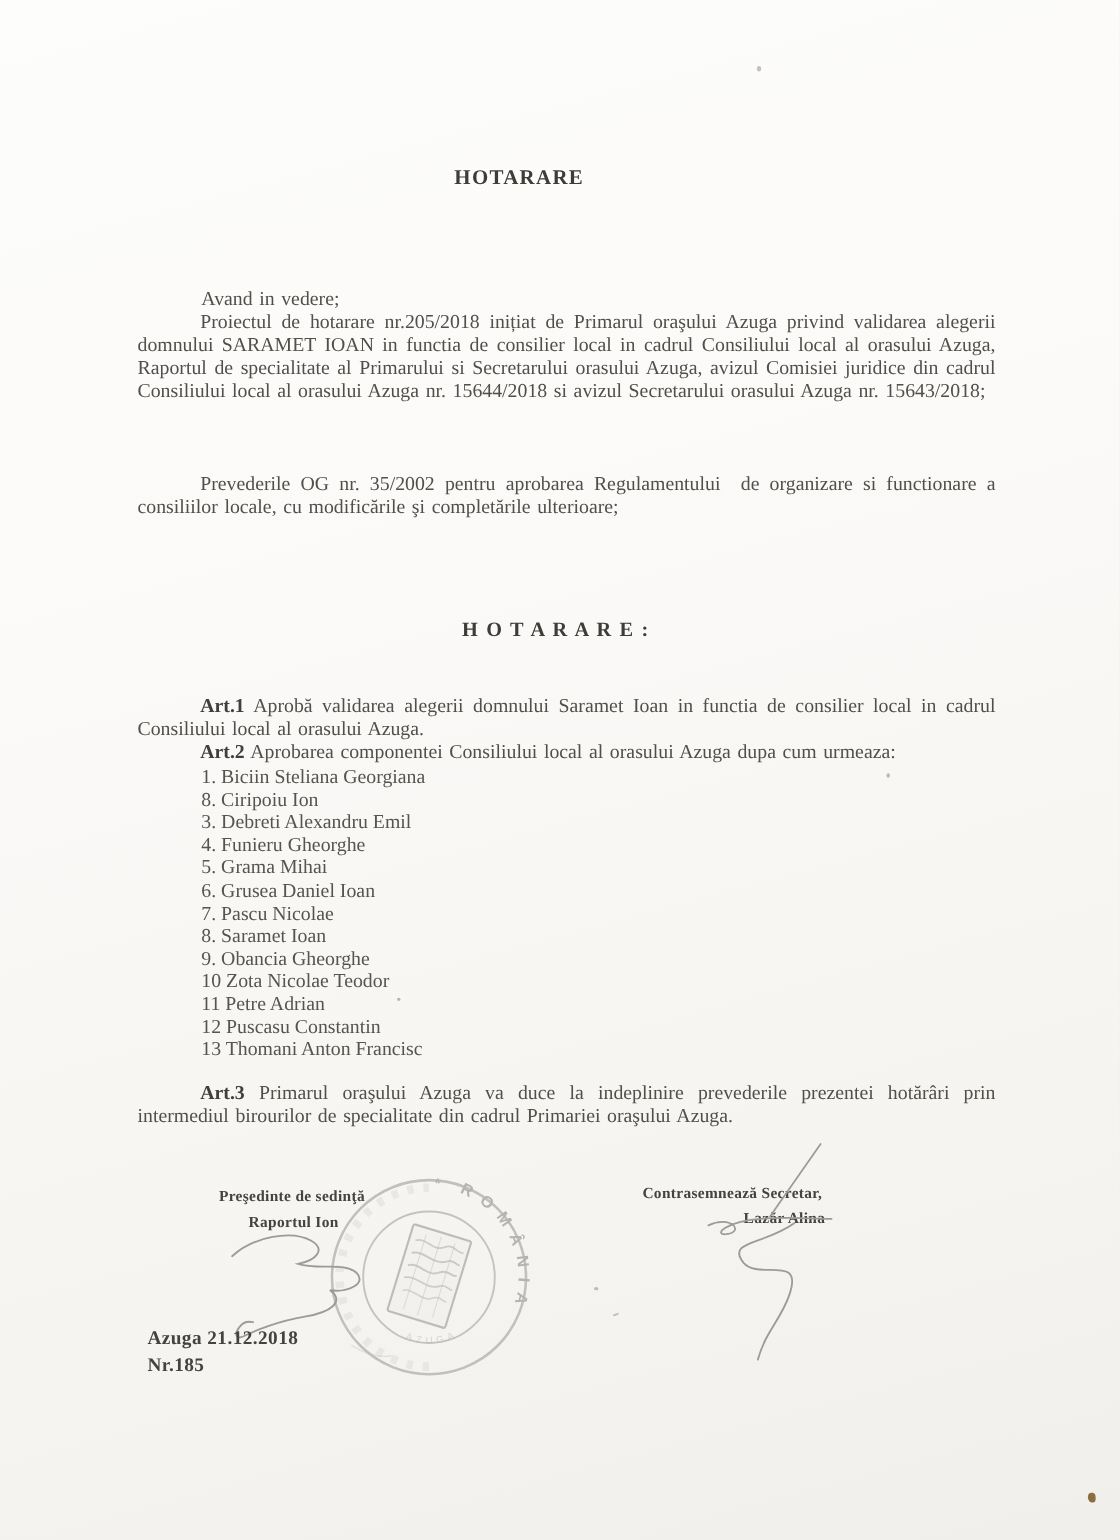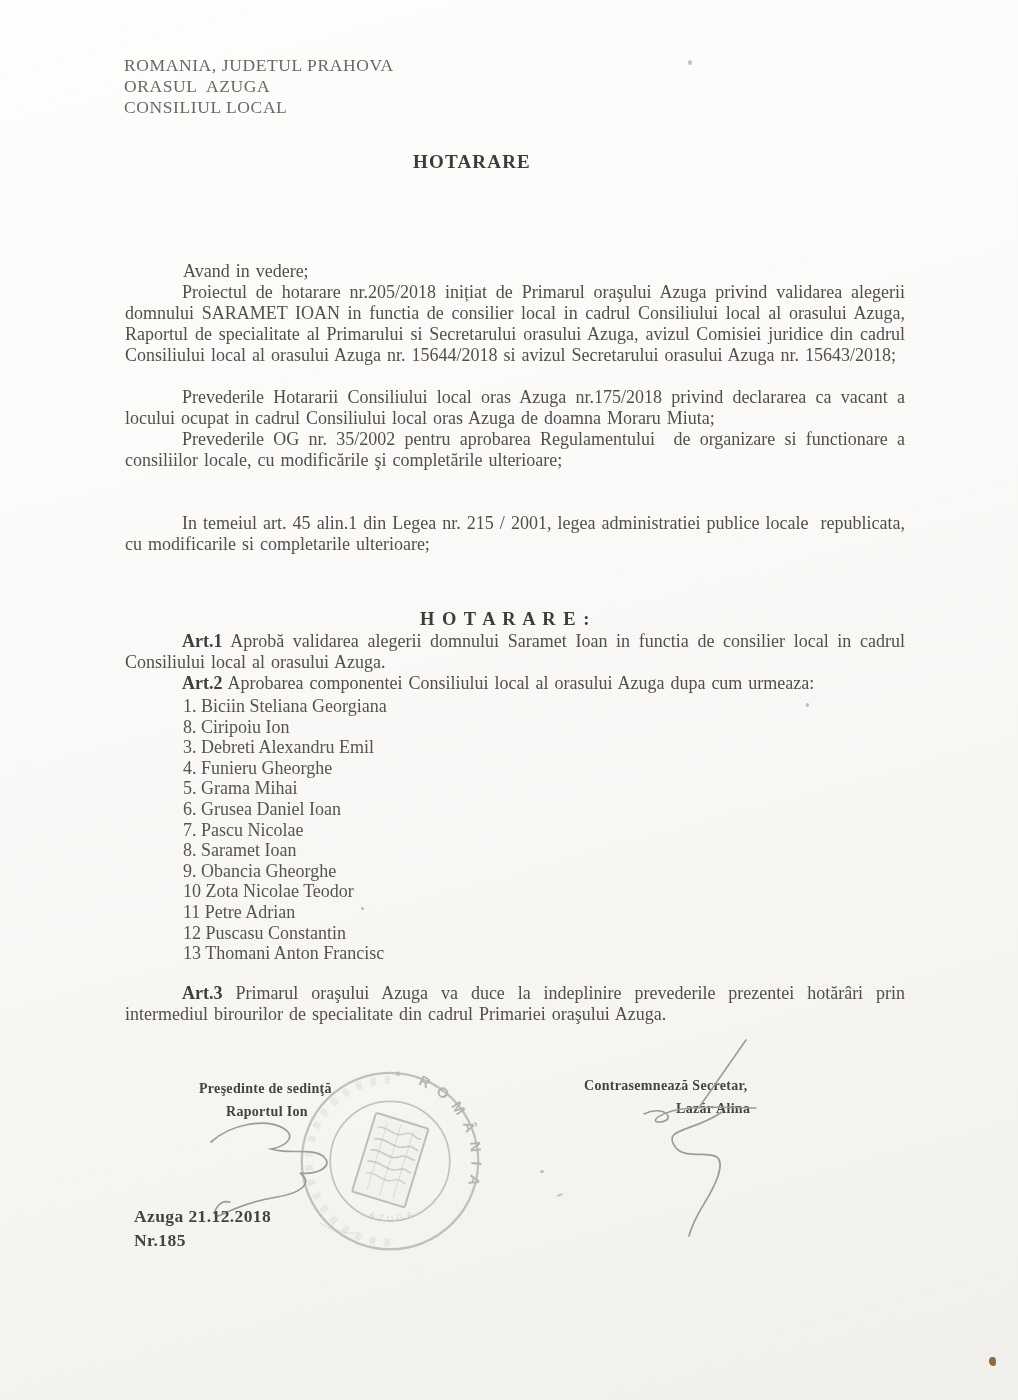--- a/index.html
+++ b/index.html
@@ -27,37 +27,30 @@
   .sig{font-weight:bold;font-size:14px;letter-spacing:.3px;color:#45433f;}
   .footer-line{font-weight:bold;font-size:17.5px;letter-spacing:.4px;color:#45433f;}
   .speck{position:absolute;border-radius:50%;}
   svg{display:block;}
 </style>
 </head>
 <body>
 
 <div class="page">
 
-  <div class="abs header" style="left:124px;top:55px;">
-    <div>ROMANIA, JUDETUL PRAHOVA</div>
-    <div>ORASUL  AZUGA</div>
-    <div>CONSILIUL LOCAL</div>
-  </div>
 
   <div class="abs doc-title" style="left:413px;top:151px;">HOTARARE</div>
 
   <div class="abs body-text" style="left:183px;top:261px;">Avand in vedere;</div>
 
   <p class="abs body-text just indent" style="left:125px;top:282px;width:780px;">Proiectul de hotarare nr.205/2018 inițiat de Primarul oraşului Azuga privind validarea alegerii domnului SARAMET IOAN in functia de consilier local in cadrul Consiliului local al orasului Azuga, Raportul de specialitate al Primarului si Secretarului orasului Azuga, avizul Comisiei juridice din cadrul Consiliului local al orasului Azuga nr. 15644/2018 si avizul Secretarului orasului Azuga nr. 15643/2018;</p>
-  <p class="abs body-text just indent" style="left:125px;top:387px;width:780px;">Prevederile Hotararii Consiliului local oras Azuga nr.175/2018 privind declararea ca vacant a locului ocupat in cadrul Consiliului local oras Azuga de doamna Moraru Miuta;</p>
   <p class="abs body-text just indent" style="left:125px;top:429px;width:780px;">Prevederile OG nr. 35/2002 pentru aprobarea Regulamentului  de organizare si functionare a consiliilor locale, cu modificările şi completările ulterioare;</p>
-  <p class="abs body-text just indent" style="left:125px;top:513px;width:780px;">In temeiul art. 45 alin.1 din Legea nr. 215 / 2001, legea administratiei publice locale  republicata, cu modificarile si completarile ulterioare;</p>
 
 
-  <div class="abs heading2" style="left:420px;top:609px;">H O T A R A R E :</div>
+  <div class="abs heading2" style="left:420px;top:563px;">H O T A R A R E :</div>
 
   <p class="abs body-text just indent" style="left:125px;top:631px;width:780px;"><span class="b">Art.1</span> <span>Aprobă validarea alegerii domnului Saramet Ioan in functia de consilier local in cadrul Consiliului local al orasului Azuga.</span></p>
 
   <p class="abs body-text just indent" style="left:125px;top:673px;width:780px;"><span class="b">Art.2</span> <span>Aprobarea componentei Consiliului local al orasului Azuga dupa cum urmeaza:</span></p>
 
   <div class="abs members" style="left:183px;top:696px;">
     <div>1. Biciin Steliana Georgiana</div>
     <div>8. Ciripoiu Ion</div>
     <div>3. Debreti Alexandru Emil</div>
     <div>4. Funieru Gheorghe</div>

